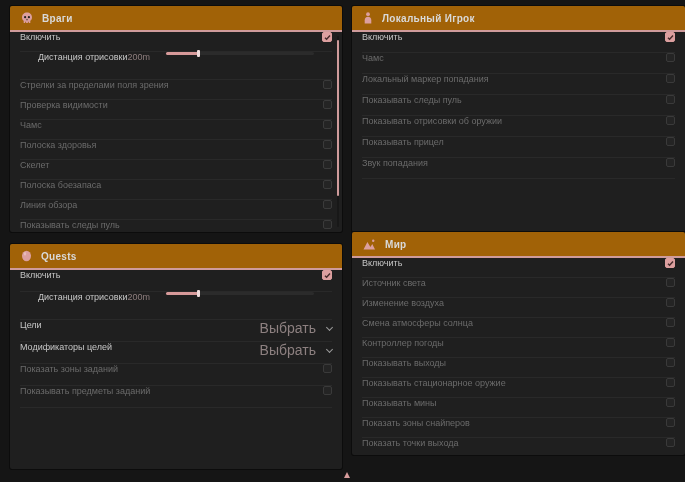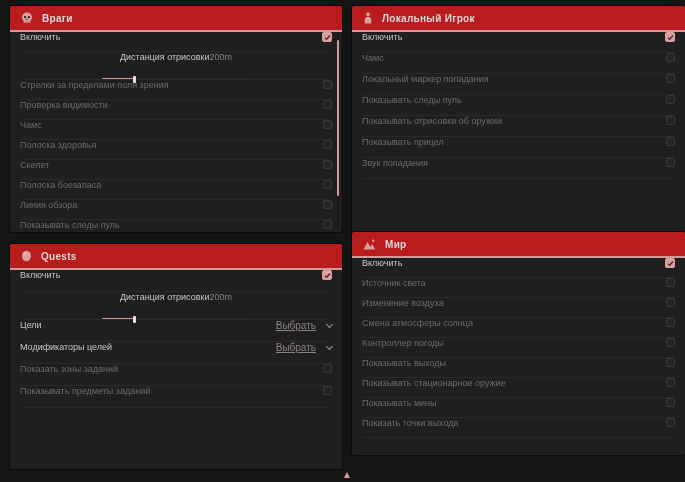--- a/index.html
+++ b/index.html
@@ -3,39 +3,39 @@
 <meta charset="utf-8">
 <style>
   html,body{margin:0;padding:0;background:#0e0e0e;}
   .screen{position:relative;width:685px;height:482px;background:#151515;overflow:hidden;
           font-family:"Liberation Sans",sans-serif;}
   .panel{position:absolute;background:#1f1f1f;border-radius:2px;display:flex;flex-direction:column;
          box-shadow:0 0 0 1px #0c0c0c; --rh:19px;}
   .panel[data-panel="1"]{--rh:20px;}
   .panel[data-panel="2"]{--rh:21px;}
   .panel-header{height:24px;flex:none;display:flex;align-items:center;gap:9px;padding:0 11px;
-                background:#b91c1c;border-bottom:2px solid #cf9b9b;border-radius:2px 2px 0 0;}
+                background:#a16207;border-bottom:2px solid #cf9b9b;border-radius:2px 2px 0 0;}
   .icon{display:flex;align-items:center;}
   .panel-title{font-size:10px;font-weight:700;color:#d9d9d9;letter-spacing:.3px;}
   .rows{position:relative;flex:1;overflow:hidden;padding:0 10px;}
   .row{display:flex;align-items:flex-start;justify-content:space-between;height:var(--rh);
        border-bottom:1px solid #292929;}
-  .row--slider{height:27px;flex-direction:column;align-items:center;justify-content:center;gap:16px;}
+  .row--slider{height:27px;align-items:flex-start;justify-content:center;gap:16px;}
   .srow-top{display:flex;justify-content:space-between;align-items:center;}
   .label{font-size:9px;color:#6b6b6b;white-space:nowrap;}
   .label.bright{color:#c6c6c6;}
   .value{font-size:9px;color:#8d7d7d;}
   .checkbox{width:9px;height:9px;border-radius:2px;background:#242424;border:1px solid #3a3a3a;
             display:flex;align-items:center;justify-content:center;flex:none;box-sizing:border-box;}
   .checkbox.checked{width:10px;height:10px;background:#dc9f9f;border-color:#dc9f9f;}
   .track{position:relative;width:148px;height:3px;background:#2b2b2b;border-radius:2px;}
   .fill{position:absolute;left:0;top:0;bottom:0;width:33px;background:#d79a9a;border-radius:2px;}
   .sthumb{position:absolute;left:31px;top:-2px;width:3px;height:7px;background:#efdcdc;border-radius:1px;}
   .select{display:flex;align-items:center;gap:11px;cursor:default;}
-  .select-text{font-size:10px;color:#8d8080;text-decoration:underline;}
+  .select-text{font-size:14px;color:#8d8080;}
   .chev{width:4px;height:4px;border-right:1.4px solid #9b9b9b;border-bottom:1.4px solid #9b9b9b;
         transform:rotate(45deg);margin-top:-2px;}
   .scrollbar{position:absolute;top:30px;right:3px;bottom:5px;width:2px;background:#181818;border-radius:1px;}
   .sb-thumb{position:absolute;top:4px;left:0;width:2px;height:156px;background:#cf9b9b;border-radius:1px;}
   .cursor{position:absolute;left:344px;top:472px;width:0;height:0;
           border-left:3px solid transparent;border-right:3px solid transparent;
           border-bottom:6px solid #d89c9c;}
 </style>
 </head>
 <body>
@@ -252,20 +252,24 @@
         </div>
         <div class="row">
           <span class="label ">Показывать стационарное оружие</span>
           <span class="checkbox "></span>
         </div>
         <div class="row">
           <span class="label ">Показывать мины</span>
           <span class="checkbox "></span>
         </div>
         <div class="row">
+          <span class="label ">Показать зоны снайперов</span>
+          <span class="checkbox "></span>
+        </div>
+        <div class="row">
           <span class="label ">Показать точки выхода</span>
           <span class="checkbox "></span>
         </div>
       </div>
   </section>
 
   <div class="cursor"></div>
 </div>
 
 </body></html>

